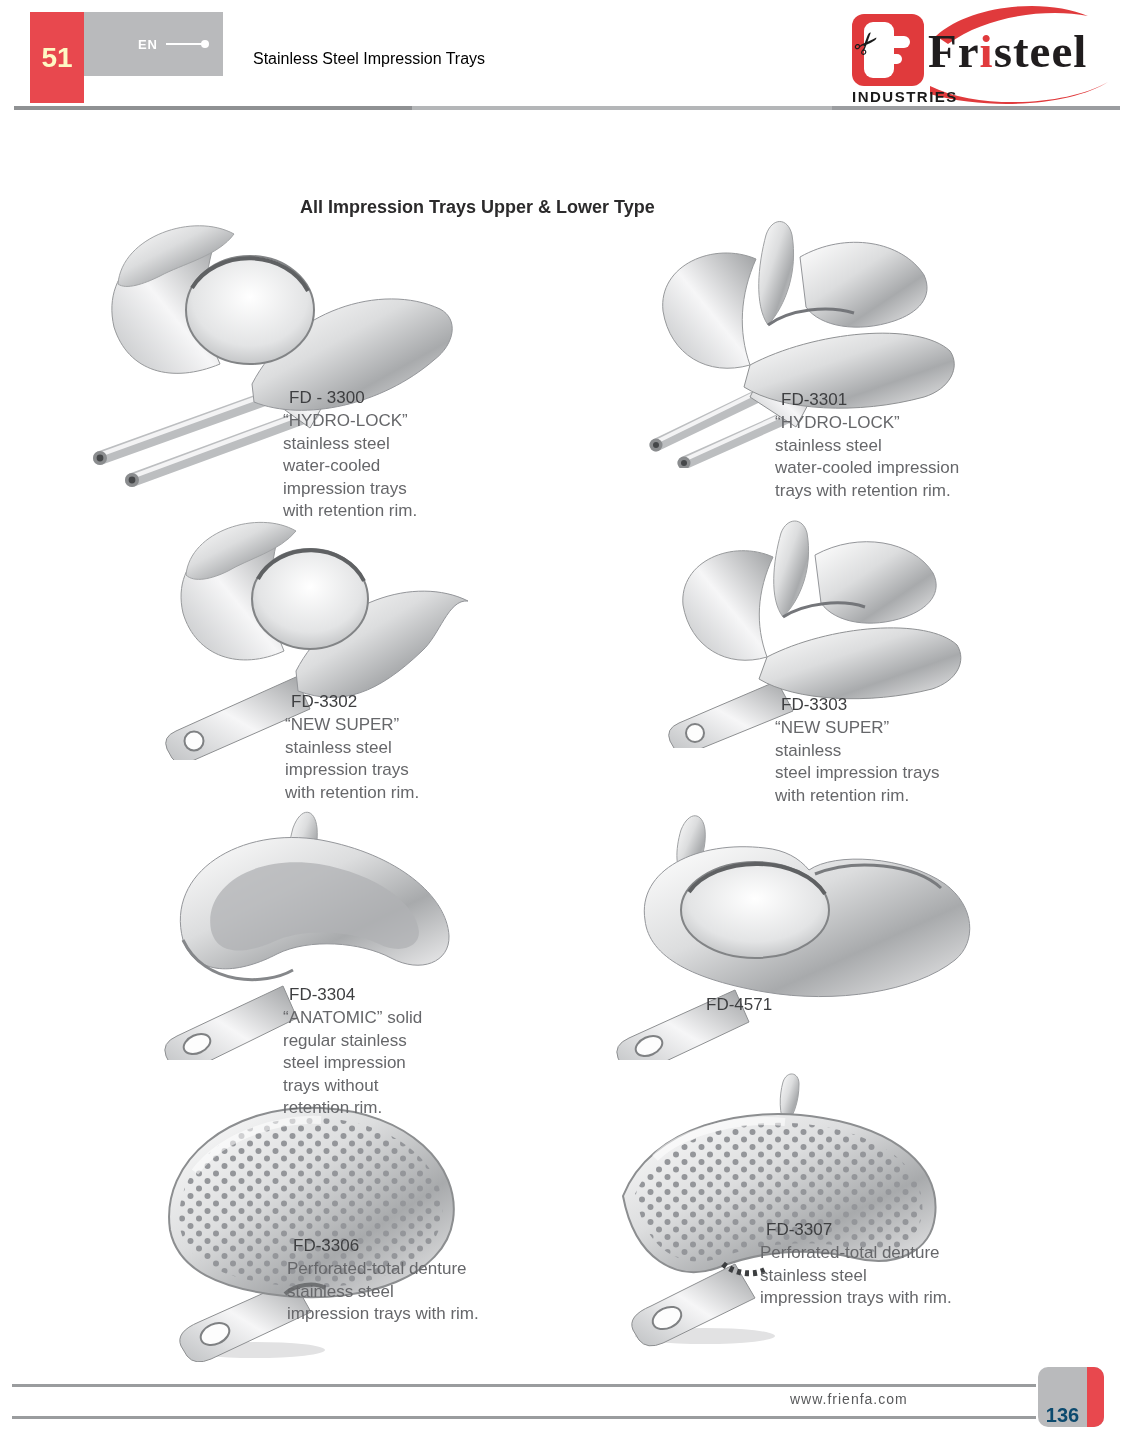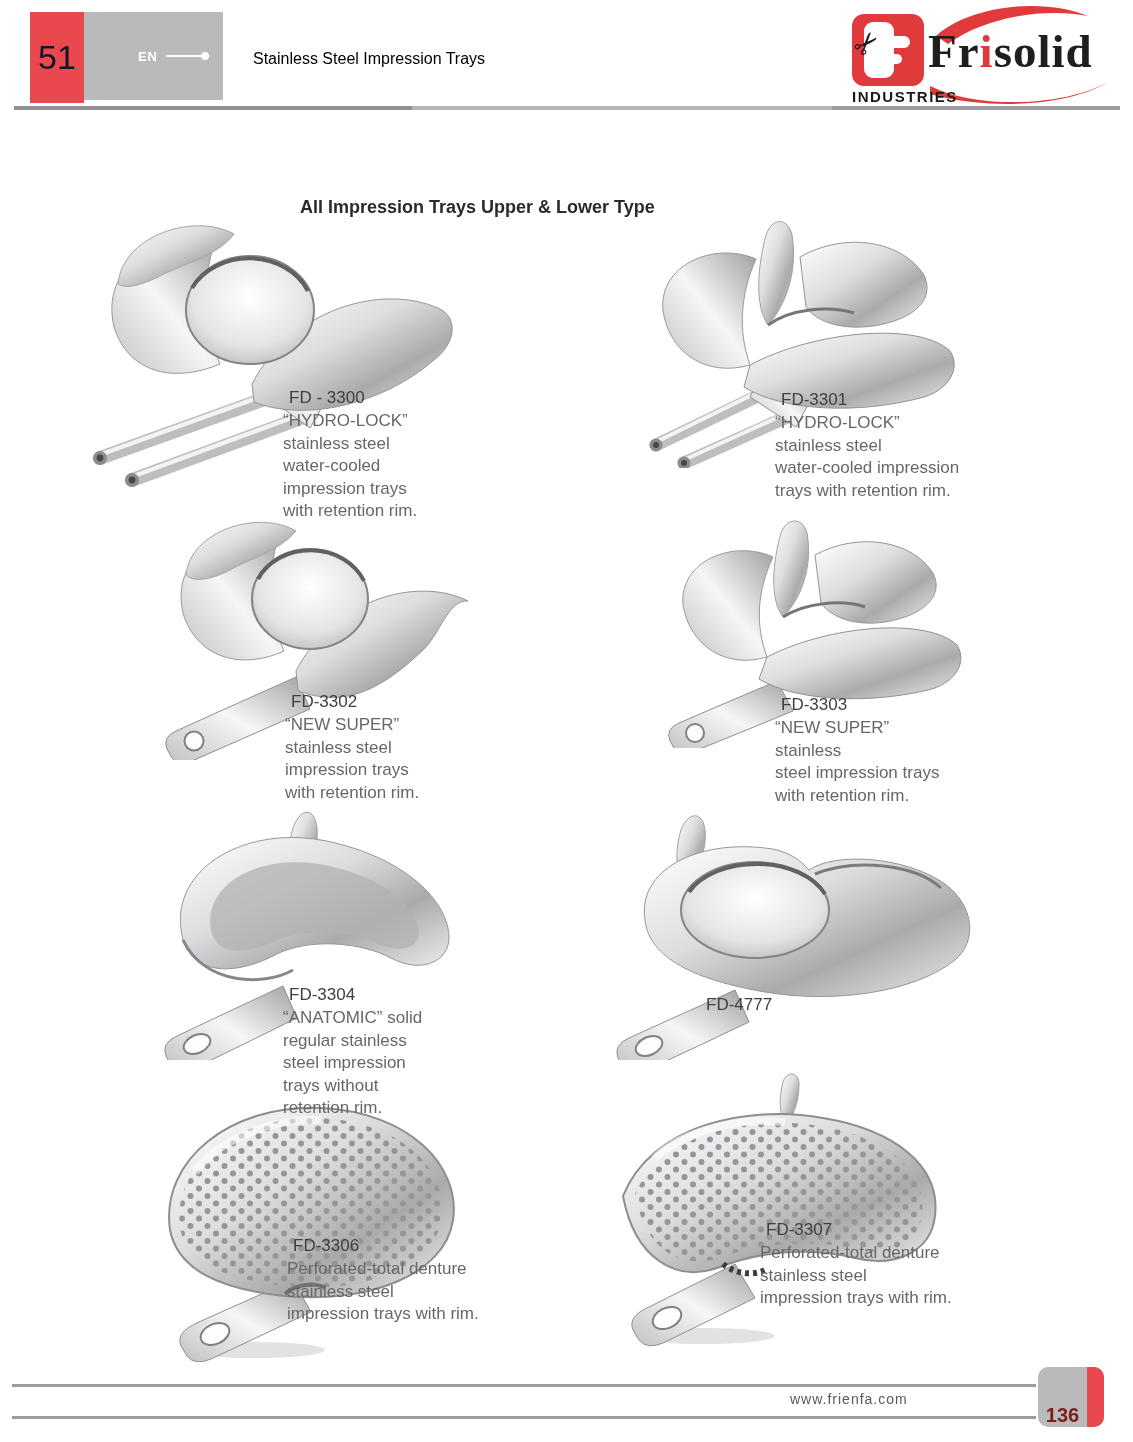--- a/index.html
+++ b/index.html
@@ -2,22 +2,22 @@
 <html><head>
 <meta charset="utf-8">
 <style>
   html,body{margin:0;padding:0;background:#fff;}
   .page{position:relative;width:1133px;height:1442px;background:#ffffff;overflow:hidden;
         font-family:"Liberation Sans",sans-serif;color:#3e3f41;}
 
   
   .tab-red{position:absolute;left:30px;top:12px;width:54px;height:91px;background:#e8484e;
            display:flex;align-items:center;justify-content:center;}
-  .tab-red span{color:#0f172a;font-size:34px;font-weight:normal;}
-  .tab-gray{position:absolute;left:84px;top:12px;width:139px;height:88px;background:#b9babc;
+  .tab-red span{color:#fef9c3;font-size:28px;font-weight:bold;}
+  .tab-gray{position:absolute;left:84px;top:12px;width:139px;height:64px;background:#b9babc;
             display:flex;align-items:center;justify-content:flex-end;padding-right:14px;box-sizing:border-box;}
   .lang{color:#fff;font-size:13px;font-weight:bold;letter-spacing:1px;}
   .lang-line{display:inline-block;width:36px;height:2px;background:#fff;margin-left:8px;}
   .lang-dot{display:inline-block;width:8px;height:8px;border-radius:50%;background:#fff;margin-left:-1px;}
   .section-title{position:absolute;left:253px;top:50px;font-size:16px;color:#000000;}
   .header-rule{position:absolute;left:14px;top:106px;width:1106px;height:4px;
                background:linear-gradient(to right,#8f9193 0%,#8f9193 36%,#b4b6b8 36%,#b4b6b8 74%,#9b9da0 74%,#9b9da0 100%);}
 
   
   .logo{position:absolute;left:850px;top:8px;width:266px;height:100px;}
@@ -42,21 +42,21 @@
   .caption .code{font-size:17px;font-weight:normal;color:#3e3f41;margin-bottom:2px;padding-left:6px;}
   .caption .desc{font-size:17px;color:#66676a;line-height:1.33;white-space:pre-line;}
 
   
   .footer-line{position:absolute;left:12px;width:1024px;height:3px;background:#9a9c9e;}
   .footer-url{position:absolute;left:790px;top:1391px;width:228px;text-align:left;
               font-size:14px;color:#58595b;letter-spacing:1px;}
   .page-badge{position:absolute;left:1038px;top:1367px;width:66px;height:60px;background:#b9babc;
               border-radius:10px;overflow:hidden;}
   .page-badge .num{position:absolute;left:0;top:0;right:17px;bottom:0;display:flex;align-items:center;
-                   justify-content:center;color:#7f1d1d;font-size:20px;font-weight:bold;margin-top:36px;}
+                   justify-content:center;color:#0c4a6e;font-size:20px;font-weight:bold;margin-top:36px;}
   .page-badge .red-strip{position:absolute;right:0;top:0;bottom:0;width:17px;background:#e8484e;}
 </style>
 </head>
 <body>
 
 <div class="page">
 
   <svg width="0" height="0" style="position:absolute" aria-hidden="true">
     <defs>
       <linearGradient id="gm" x1="0%" y1="0%" x2="100%" y2="100%">
@@ -96,21 +96,21 @@
     <svg class="logo-swoosh" viewBox="0 0 200 104">
       <path d="M20,32 C55,0 130,-6 172,12 C130,4 70,12 32,40 Z" fill="#e03a3c"></path>
       <path d="M14,82 C62,106 150,102 192,78 C158,100 78,108 14,90 Z" fill="#e03a3c"></path>
     </svg>
     <div class="logo-mark">
       <div class="f-shape"></div>
       <div class="f-bar"></div>
       <div class="f-bar2"></div>
       <div class="scissors">✂</div>
     </div>
-    <div class="logo-name"><span>Fr</span><span class="i">i</span><span>solid</span></div>
+    <div class="logo-name"><span>Fr</span><span class="i">i</span><span>steel</span></div>
     <div class="logo-sub">INDUSTRIES</div>
   </div>
 
   <div class="header-rule"></div>
 
   <div class="avail-heading">
     <div>All Impression Trays Upper &amp; Lower Type</div>
   </div>
 
   <svg class="product-image" style="left:52px;top:192px" width="420" height="295" viewBox="0 0 420 295">
@@ -215,21 +215,21 @@
   <svg class="product-image" style="left:585px;top:800px" width="410" height="260" viewBox="0 0 410 260">
     <path d="M150,190 L44,238 Q28,245 33,258 L38,268 Q45,278 60,271 L164,222 Z" fill="url(#gm2)" stroke="#8d8f91" stroke-width="1"></path>
     <ellipse cx="64" cy="246" rx="14" ry="9" transform="rotate(-24 64 246)" fill="#fdfdfd" stroke="#7f8183" stroke-width="2"></ellipse>
     <path d="M96,30 C104,10 118,12 120,30 C122,52 112,72 100,82 C90,70 90,50 96,30 Z" fill="url(#gm)" stroke="#a0a2a4" stroke-width="1"></path>
     <path d="M60,120 C52,70 112,40 180,48 C200,50 214,58 224,70 C250,52 320,56 360,84 C390,106 392,142 370,160 C330,192 250,204 180,192 C110,180 64,158 60,120 Z" fill="url(#gm)" stroke="#94969a" stroke-width="1"></path>
     <ellipse cx="170" cy="110" rx="74" ry="48" fill="url(#gb)" stroke="#828486" stroke-width="2"></ellipse>
     <path d="M104,92 A74,48 0 0 1 240,94" fill="none" stroke="#5f6163" stroke-width="4"></path>
     <path d="M230,74 C270,58 330,64 356,88" fill="none" stroke="#797b7e" stroke-width="3"></path>
   </svg>
   <div class="caption" style="left:700px;top:995px;width:255px">
-    <div class="code">FD-4777</div>
+    <div class="code">FD-4571</div>
   </div>
 
   <svg class="product-image" style="left:135px;top:1072px" width="350" height="290" viewBox="0 0 350 290">
     <ellipse cx="120" cy="278" rx="70" ry="8" fill="#e2e2e3"></ellipse>
     <path d="M158,208 L64,250 Q40,260 46,274 L52,284 Q60,294 76,287 L176,240 Z" fill="url(#gm2)" stroke="#8d8f91" stroke-width="1"></path>
     <ellipse cx="80" cy="262" rx="15" ry="10" transform="rotate(-24 80 262)" fill="#fdfdfd" stroke="#7f8183" stroke-width="2"></ellipse>
     <path d="M35,158 C25,88 96,32 186,36 C274,40 326,94 318,148 C310,204 230,232 150,224 C84,217 43,198 35,158 Z" fill="url(#gm)" stroke="#8c8e90" stroke-width="2"></path>
     <path d="M45,156 C37,92 102,42 186,46 C266,50 314,98 307,146 C300,196 226,222 152,214 C92,208 52,192 45,156 Z" fill="url(#perf)"></path>
     <path d="M60,100 C90,60 150,46 186,48" fill="none" stroke="#ffffff" stroke-width="8" opacity="0.55"></path>
     <path d="M150,222 C160,212 180,210 190,216" fill="none" stroke="#6f7173" stroke-width="4"></path>

